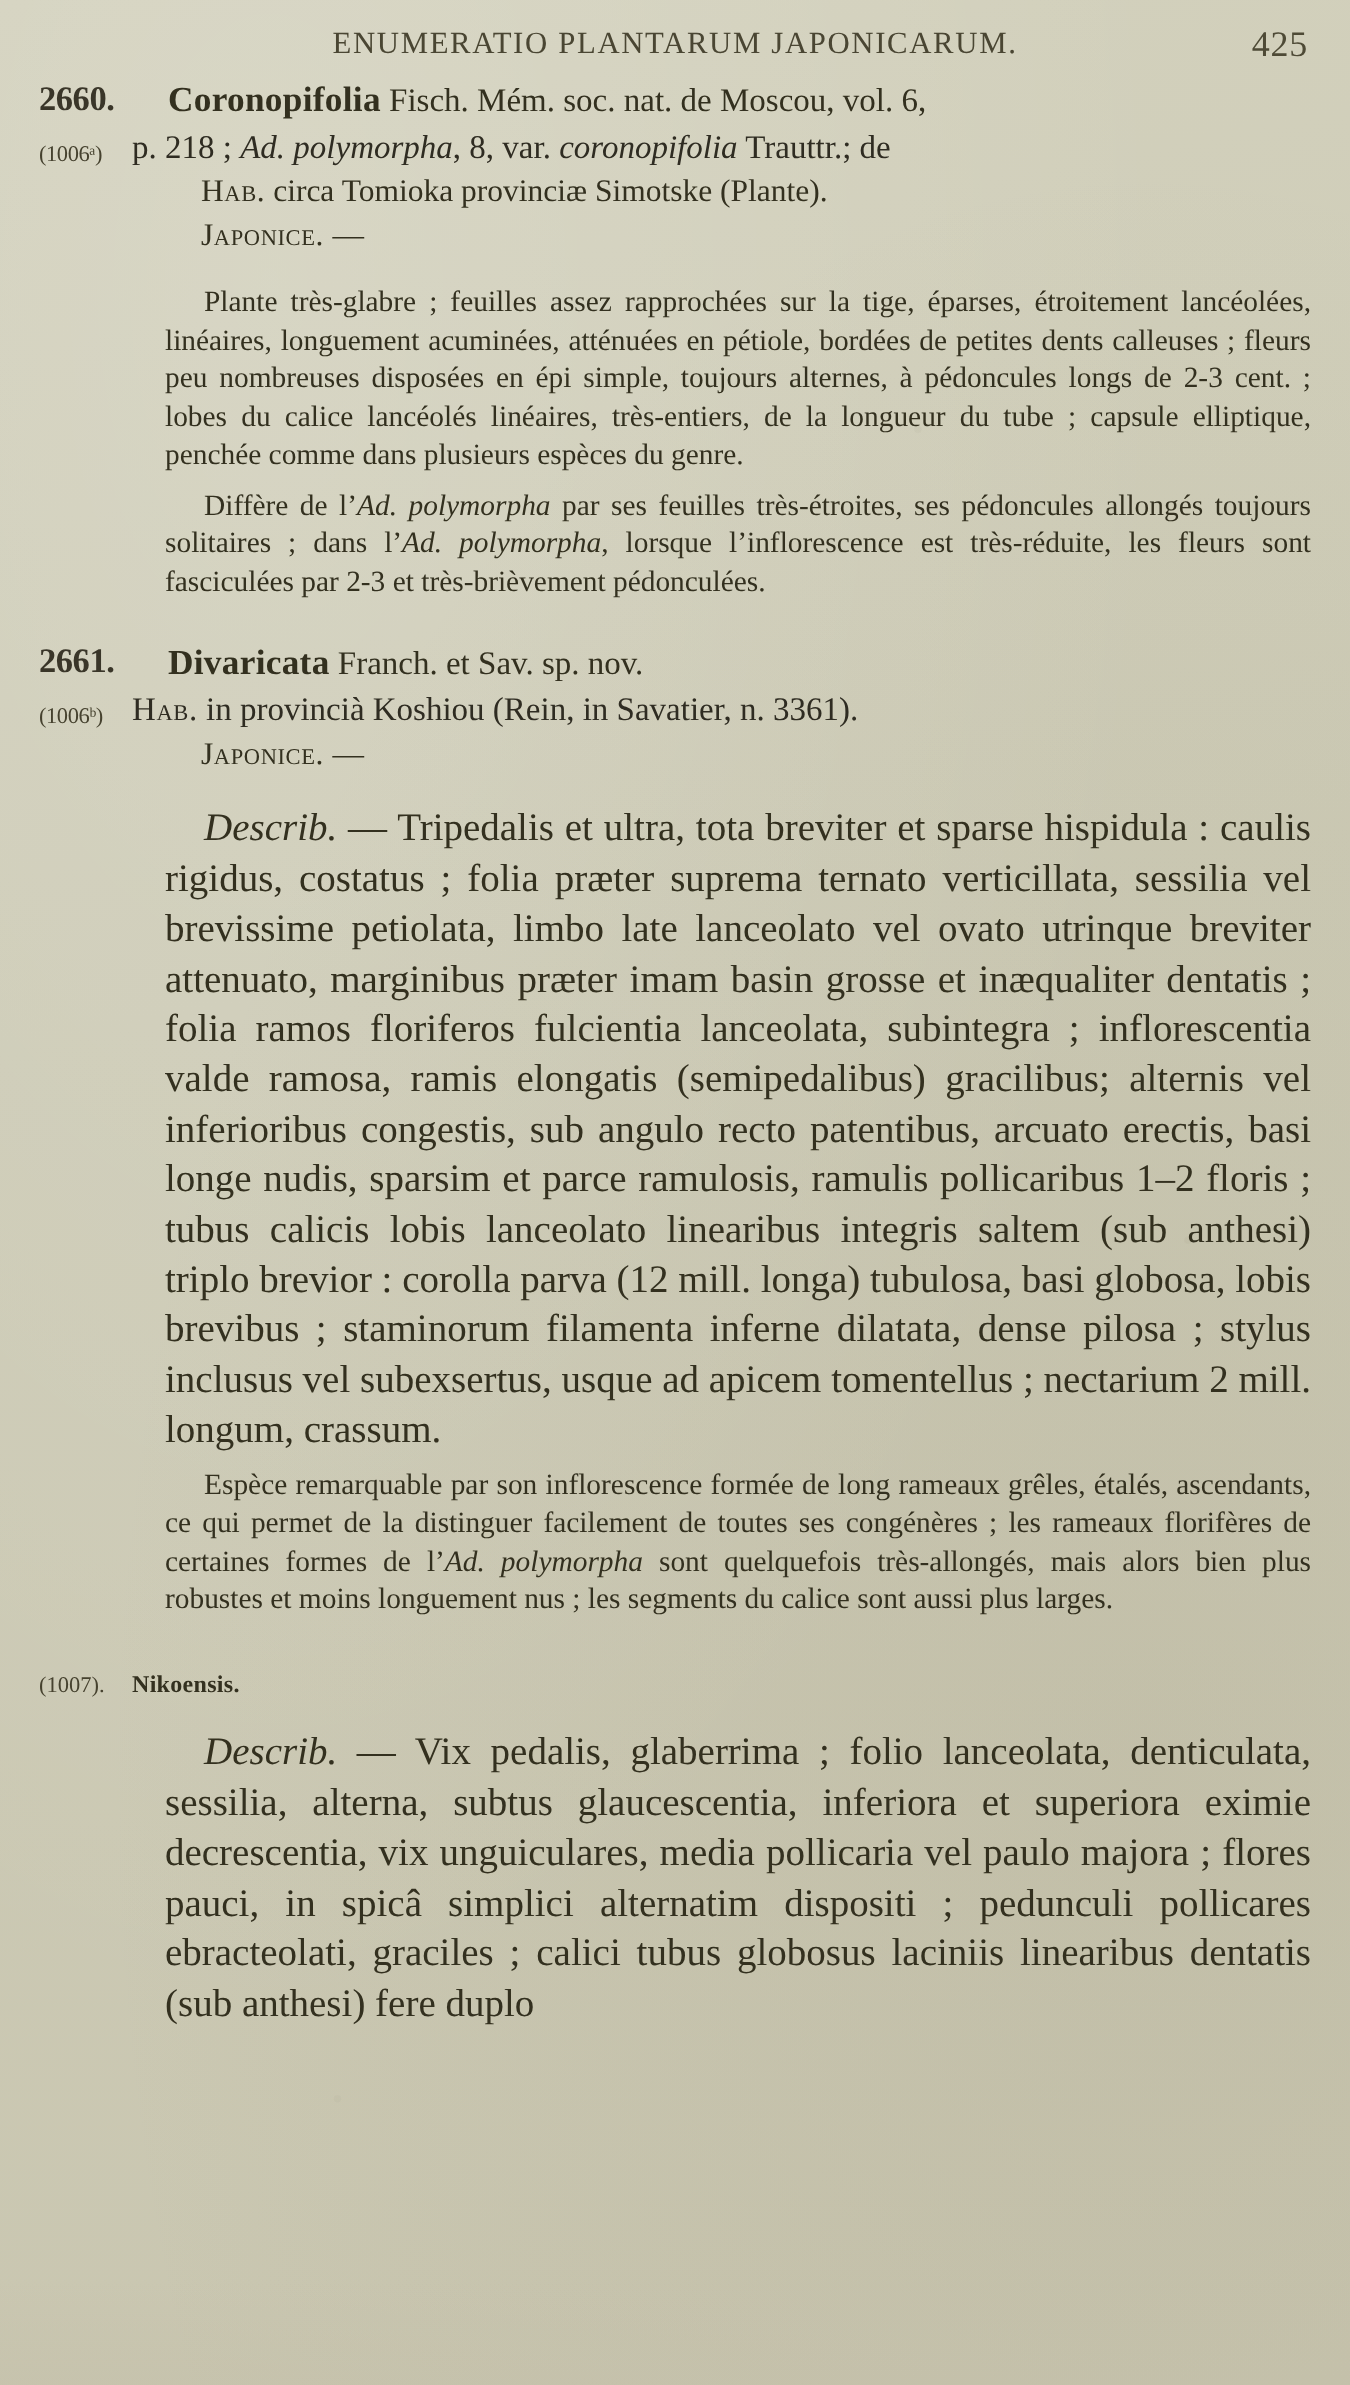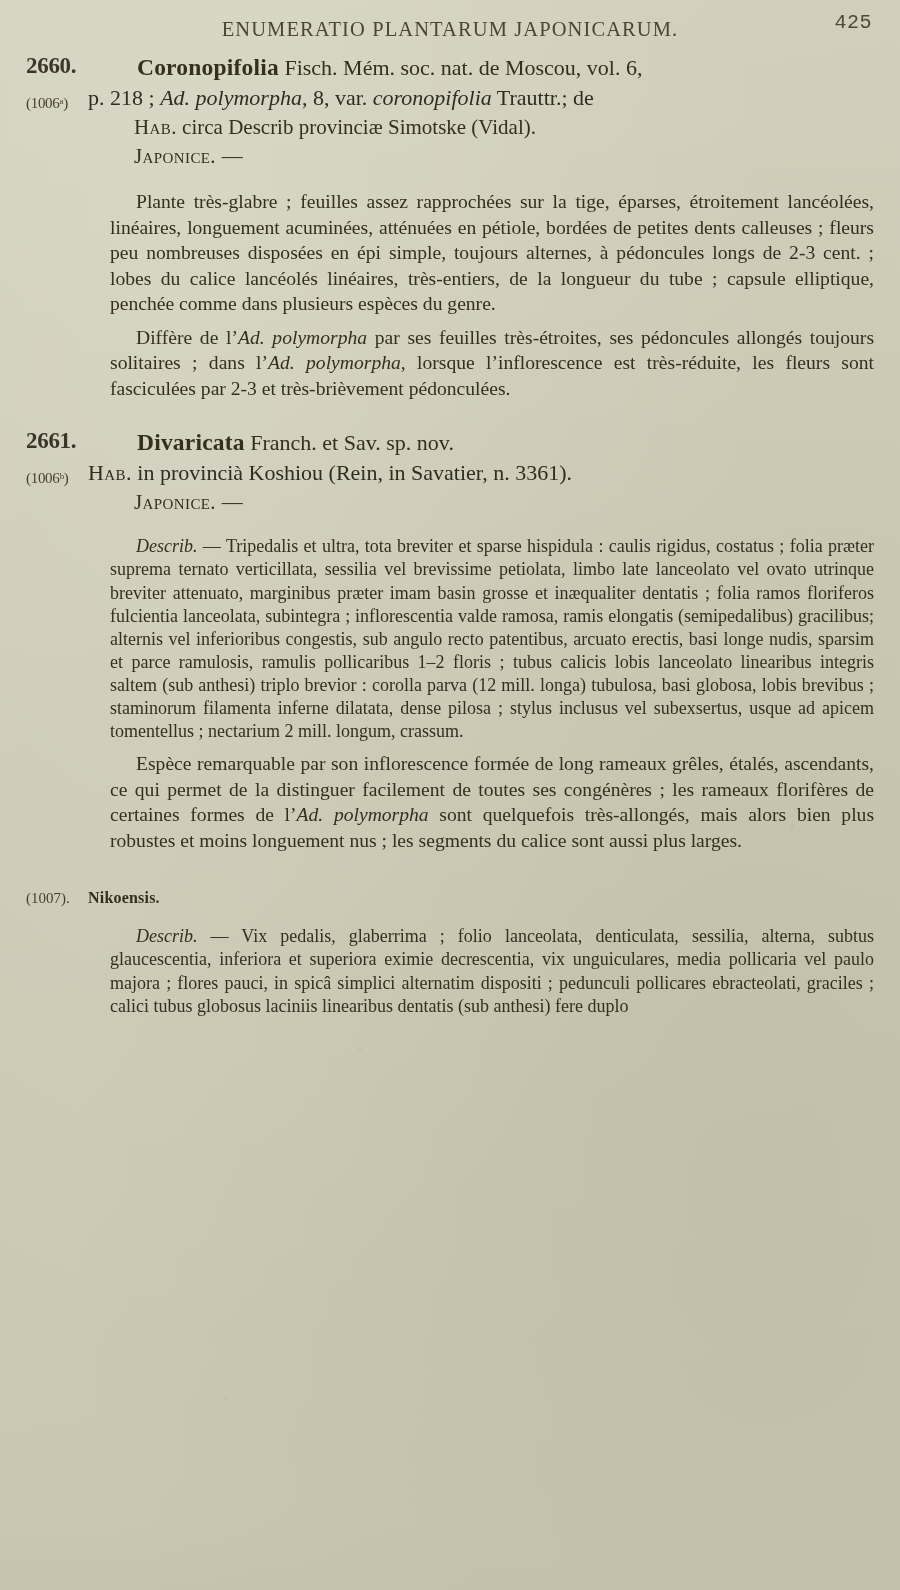--- a/index.html
+++ b/index.html
@@ -52,25 +52,24 @@
     font-size: 20.5px;
     letter-spacing: 1.1px;
     color: #4a4633;
     font-variant: small-caps;
     text-transform: uppercase;
     font-family: "Liberation Serif", serif;
   }
   .page-number {
     position: absolute;
     right: 2px;
-    bottom: 14px;
-    font-size: 20px;
+    bottom: 4px;
+    font-size: 24px;
     color: #4e4a36;
     letter-spacing: .5px;
-    font-family: Liberation Mono, monospace;
   }
 
   .entry {
     position: relative;
     margin-bottom: 6px;
   }
   .entry-head {
     display: flex;
     align-items: flex-start;
     gap: 24px;
@@ -87,21 +86,20 @@
   .num.small-left {
     font-size: 15px;
     font-weight: 400;
     color: #46422f;
   }
   .head-text {
     flex: 1;
     font-size: 22px;
     line-height: 1.32;
     color: #33301f;
-    margin-left: 25px;
   }
   .sp-name {
     font-weight: 700;
     font-size: 23.5px;
     letter-spacing: .2px;
   }
   .it { font-style: italic; }
   .head-cont {
     display: flex;
     align-items: flex-end;
@@ -128,21 +126,21 @@
     margin: 8px 0 0 62px;
     padding-left: 22px;
     text-indent: 26px;
     text-align: justify;
     font-size: 19.6px;
     line-height: 1.30;
     color: #33301f;
     hyphens: manual;
   }
   .para.latin {
-    font-size: 18px;
+    font-size: 26px;
     line-height: 1.285;
   }
   .para .lead-it {
     font-style: italic;
   }
   .spacer-sm { height: 10px; }
   .spacer-md { height: 20px; }
   .spacer-lg { height: 26px; }
   .nik-head {
     display: flex;
@@ -188,21 +186,21 @@
       </div>
     </div>
     <div class="head-cont">
       <div class="num small-left">(1006ᵃ)</div>
       <div class="body-line">
         <span>p. 218 ; </span><span class="it">Ad. polymorpha</span><span>, 8, var. </span><span class="it">coronopifolia</span><span> Trauttr.; de</span>
       </div>
     </div>
 
     <div class="subline">
-      <span class="smallcaps">Hab.</span><span> circa Describ provinciæ Simotske (Vidal).</span>
+      <span class="smallcaps">Hab.</span><span> circa Tomioka provinciæ Simotske (Plante).</span>
     </div>
     <div class="subline">
       <span class="smallcaps">Japonice. —</span>
     </div>
 
     <div class="spacer-sm"></div>
 
     <div class="para">Plante très-glabre ; feuilles assez rapprochées sur la tige, éparses, étroitement lancéolées, linéaires, longuement acuminées, atténuées en pétiole, bordées de petites dents calleuses ; fleurs peu nombreuses disposées en épi simple, toujours alternes, à pédoncules longs de 2-3 cent. ; lobes du calice lancéolés linéaires, très-entiers, de la longueur du tube ; capsule elliptique, penchée comme dans plusieurs espèces du genre.</div>
 
     <div class="para">

